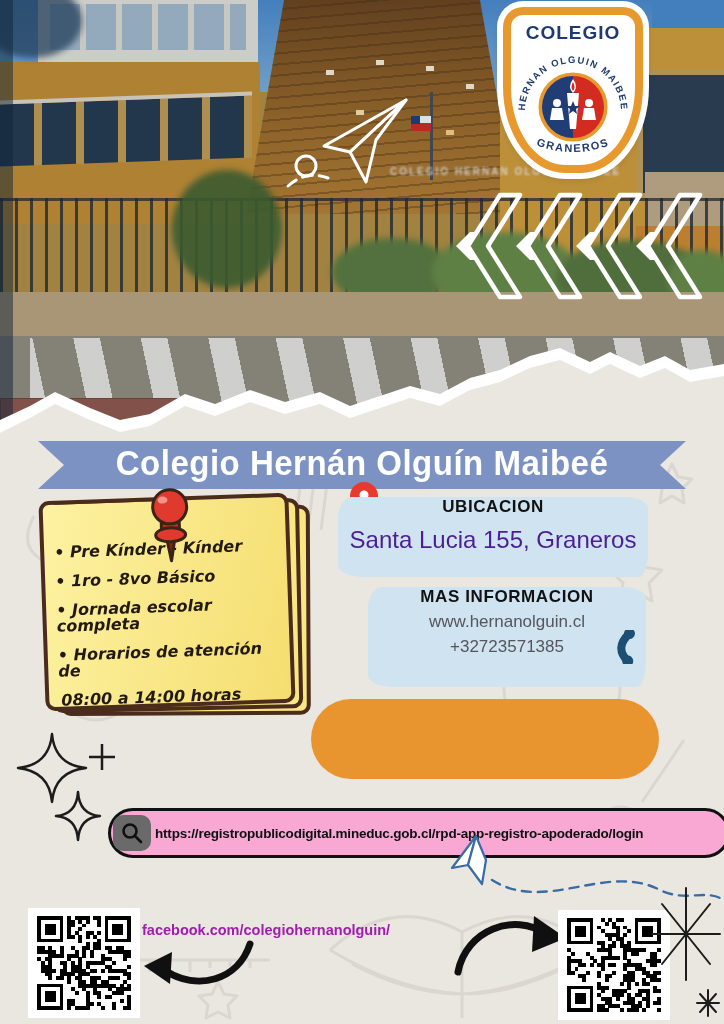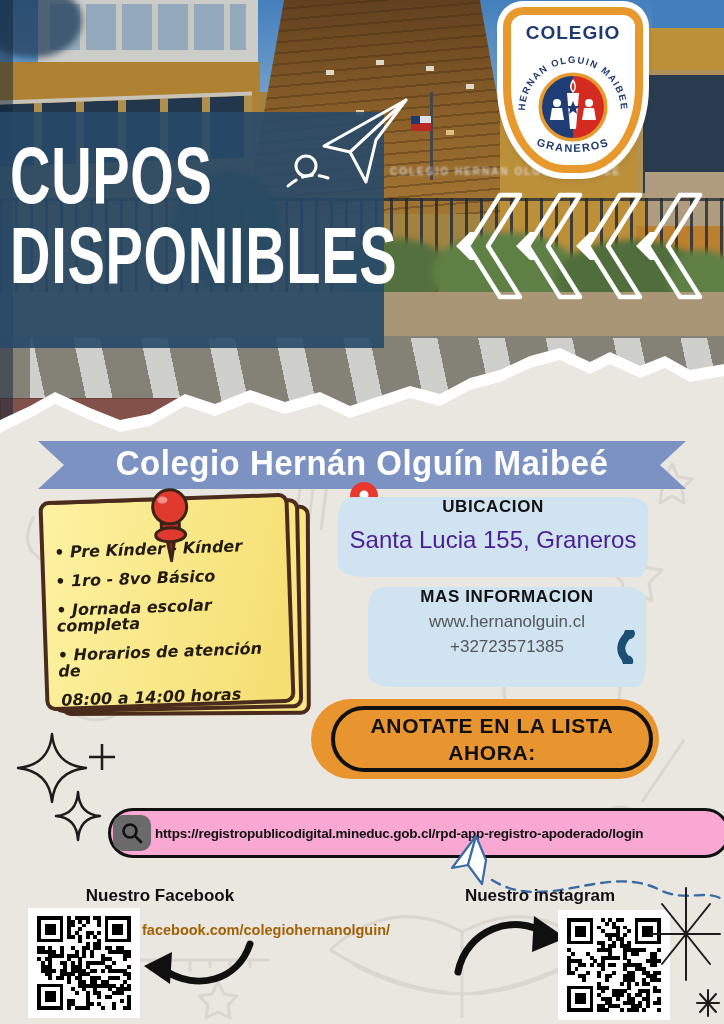--- a/index.html
+++ b/index.html
@@ -107,21 +107,21 @@
                display:flex;align-items:center;justify-content:center;flex:none}
   .url-text{font-weight:bold;font-size:13.5px;letter-spacing:-.2px;color:#101010;white-space:nowrap}
 
   
   .soc-heading{position:absolute;width:220px;text-align:center;font-weight:800;font-size:17px;color:#101010}
   .fb-heading{left:50px;top:886px}
   .ig-heading{left:430px;top:886px}
   .qr-card{position:absolute;width:96px;height:94px;background:#fff;padding:8px}
   .fb-qr{left:28px;top:908px}
   .ig-qr{left:558px;top:910px}
-  .soc-url{position:absolute;font-weight:800;font-size:14.5px;color:#a16207;white-space:nowrap}
+  .soc-url{position:absolute;font-weight:800;font-size:14.5px;color:#a21caf;white-space:nowrap}
   .fb-url{left:142px;top:922px}
   .ig-url{left:240px;top:977px}
 
   .doodles,.sparkles{pointer-events:none}
 </style>
 </head>
 <body>
 
 <div class="poster">
 
@@ -152,26 +152,20 @@
     <div class="bush b4"></div>
     <div class="bush tree"></div>
     <div class="sidewalk"></div>
     <div class="road"></div>
     <div class="crosswalk"></div>
     <div class="bricks"></div>
     <div class="photo-tint"></div>
     <div class="photo-left-edge"></div>
   </div>
 
-  <div class="hero">
-    <div class="hero-title">
-      <div>CUPOS</div>
-      <div>DISPONIBLES</div>
-    </div>
-  </div>
 
   <svg class="abs" style="left:280px;top:94px" width="136" height="96" viewBox="0 0 136 96">
     <g stroke="#fff" stroke-width="3" fill="none" stroke-linejoin="round" stroke-linecap="round">
       <path d="M126,6 L44,52 L70,58 Z"></path>
       <path d="M126,6 L70,58 L86,88 L96,46 Z"></path>
       <circle cx="26" cy="72" r="10"></circle>
       <path d="M8,92 Q26,76 48,84" stroke-dasharray="10 7"></path>
     </g>
   </svg>
 
@@ -296,24 +290,20 @@
   </div>
   <svg class="phone-icon" width="34" height="34" viewBox="0 0 34 34">
     <g transform="rotate(-40 17 17)">
       <path d="M7,27 Q5,8 26,7" stroke="#1D4E73" stroke-width="8" fill="none" stroke-linecap="round"></path>
       <circle cx="7" cy="27" r="5.5" fill="#1D4E73"></circle>
       <circle cx="26" cy="7" r="5.5" fill="#1D4E73"></circle>
     </g>
   </svg>
 
   <div class="cta-blob"></div>
-  <div class="cta">
-    <div class="cta-line">ANOTATE EN LA LISTA</div>
-    <div class="cta-line">AHORA:</div>
-  </div>
 
   <svg class="abs sparkles" style="left:14px;top:726px" width="108" height="122" viewBox="0 0 108 122">
     <g stroke="#1c1c1c" stroke-width="2.5" fill="none" stroke-linejoin="round">
       <path d="M38,8 C40,30 52,40 72,42 C52,44 40,54 38,76 C36,54 24,44 4,42 C24,40 36,30 38,8 Z"></path>
       <path d="M88,18 v26 M75,31 h26"></path>
       <path d="M64,66 C65,82 73,89 86,90 C73,91 65,98 64,114 C63,98 55,91 42,90 C55,89 63,82 64,66 Z"></path>
     </g>
   </svg>
 
   <div class="searchbar">
@@ -327,21 +317,20 @@
   </div>
 
   <svg class="abs" style="left:446px;top:832px" width="278" height="72" viewBox="0 0 278 72">
     <g stroke="#3A6BA5" stroke-width="2.2" fill="#fff" stroke-linejoin="round">
       <path d="M30,4 L6,36 L22,33 Z"></path>
       <path d="M30,4 L22,33 L36,52 L40,28 Z"></path>
     </g>
     <path d="M46,48 C100,82 160,30 214,58 C238,70 258,58 274,66" stroke="#3A6BA5" stroke-width="2.4" fill="none" stroke-dasharray="9 7" stroke-linecap="round"></path>
   </svg>
 
-  <div class="soc-heading fb-heading">Nuestro Facebook</div>
   <div class="qr-card fb-qr"><svg viewBox="0 0 25 25" width="100%" height="100%" shape-rendering="crispEdges">
         <rect x="8" y="0" width="1.05" height="1.05" fill="#000"></rect>
         <rect x="10" y="0" width="1.05" height="1.05" fill="#000"></rect>
         <rect x="11" y="0" width="1.05" height="1.05" fill="#000"></rect>
         <rect x="12" y="0" width="1.05" height="1.05" fill="#000"></rect>
         <rect x="13" y="0" width="1.05" height="1.05" fill="#000"></rect>
         <rect x="15" y="0" width="1.05" height="1.05" fill="#000"></rect>
         <rect x="16" y="0" width="1.05" height="1.05" fill="#000"></rect>
         <rect x="8" y="1" width="1.05" height="1.05" fill="#000"></rect>
         <rect x="9" y="1" width="1.05" height="1.05" fill="#000"></rect>
@@ -553,21 +542,20 @@
         <rect x="0" y="18" width="7" height="7" fill="#000"></rect>
         <rect x="1" y="19" width="5" height="5" fill="#fff"></rect>
         <rect x="2" y="20" width="3" height="3" fill="#000"></rect>
       </svg></div>
   <div class="soc-url fb-url">facebook.com/colegiohernanolguin/</div>
   <svg class="abs" style="left:142px;top:938px" width="116" height="60" viewBox="0 0 116 60">
     <path d="M108,6 C96,42 56,54 22,32" stroke="#101010" stroke-width="7" fill="none" stroke-linecap="round"></path>
     <polygon points="30,14 2,28 28,46" fill="#101010"></polygon>
   </svg>
 
-  <div class="soc-heading ig-heading">Nuestro instagram</div>
   <svg class="abs" style="left:448px;top:908px" width="122" height="70" viewBox="0 0 122 70">
     <path d="M10,64 C18,22 66,4 98,26" stroke="#101010" stroke-width="7" fill="none" stroke-linecap="round"></path>
     <polygon points="86,8 118,30 84,44" fill="#101010"></polygon>
   </svg>
   <div class="qr-card ig-qr"><svg viewBox="0 0 25 25" width="100%" height="100%" shape-rendering="crispEdges">
         <rect x="9" y="0" width="1.05" height="1.05" fill="#000"></rect>
         <rect x="11" y="0" width="1.05" height="1.05" fill="#000"></rect>
         <rect x="13" y="0" width="1.05" height="1.05" fill="#000"></rect>
         <rect x="14" y="0" width="1.05" height="1.05" fill="#000"></rect>
         <rect x="10" y="1" width="1.05" height="1.05" fill="#000"></rect>

